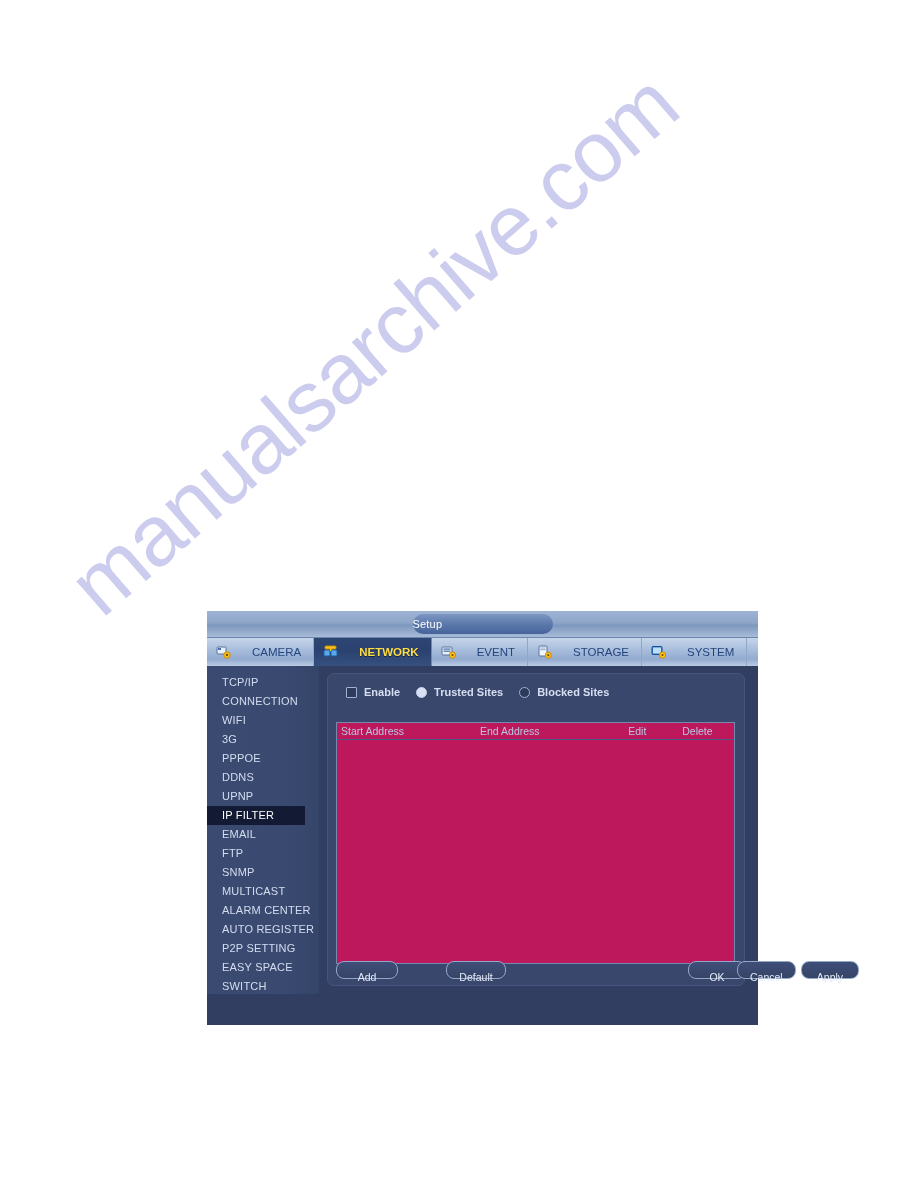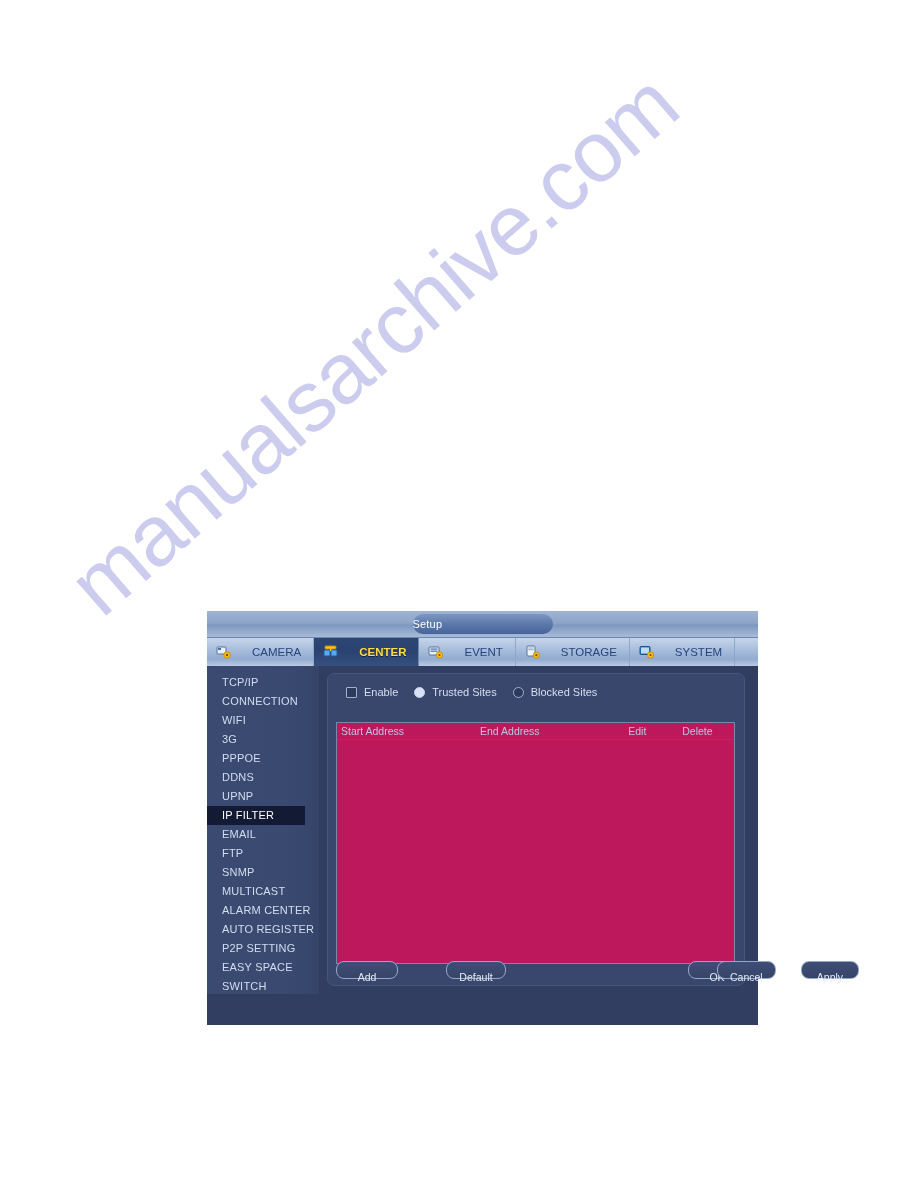--- a/index.html
+++ b/index.html
@@ -154,20 +154,21 @@
   
   .options-row {
     position: absolute;
     left: 18px;
     top: 12px;
     display: flex;
     align-items: center;
     gap: 7px;
     font-size: 11px;
     color: #d6dff1;
+    font-weight: bold;
   }
   .cb {
     width: 11px; height: 11px;
     border: 1px solid #9fb2d4;
     background: #2e3a5c;
     border-radius: 1px;
     display: inline-block;
     box-sizing: border-box;
     cursor: pointer;
   }
@@ -237,21 +238,21 @@
 
   .footer-row {
     position: absolute;
     left: 0;
     right: 0;
     bottom: 0;
     height: 32px;
   }
   .btn-default { position: absolute; left: 118px; top: 8px; min-width: 60px; }
   .btn-ok     { position: absolute; left: 360px; top: 8px; min-width: 58px; }
-  .btn-cancel { position: absolute; left: 389px; top: 8px; min-width: 58px; }
+  .btn-cancel { position: absolute; left: 409px; top: 8px; min-width: 58px; }
   .btn-apply  { position: absolute; left: 473px; top: 8px; min-width: 58px; }
 </style>
 </head>
 <body>
 
 <div id="watermark">manualsarchive.com</div>
 
 <div id="setup-window">
 
   <div class="titlebar">
@@ -274,21 +275,21 @@
 
     <div class="tab active">
       <span class="tab-icon">
         <svg viewBox="0 0 16 14" width="16" height="14">
           <rect x="1" y="5" width="6" height="6" rx="1" fill="#57a8ef" stroke="#1f5f9e"></rect>
           <rect x="8" y="5" width="6" height="6" rx="1" fill="#57a8ef" stroke="#1f5f9e"></rect>
           <rect x="2" y="1" width="11" height="3" rx="1" fill="#ffc21e" stroke="#c98f00"></rect>
           <rect x="7" y="3" width="1.4" height="3" fill="#ffc21e"></rect>
         </svg>
       </span>
-      <span class="tab-label">CENTER</span>
+      <span class="tab-label">NETWORK</span>
     </div>
 
     <div class="tab">
       <span class="tab-icon">
         <svg viewBox="0 0 16 14" width="16" height="14">
           <rect x="1" y="2" width="10" height="8" rx="1" fill="#e9f1fb" stroke="#5a7099"></rect>
           <rect x="2.5" y="3.5" width="7" height="1.2" fill="#4a6fa8"></rect>
           <rect x="2.5" y="5.6" width="7" height="1.2" fill="#4a6fa8"></rect>
           <circle cx="11.5" cy="10" r="3.1" fill="#ffc21e" stroke="#c98f00"></circle>
           <circle cx="11.5" cy="10" r="1.1" fill="#6d5200"></circle>

